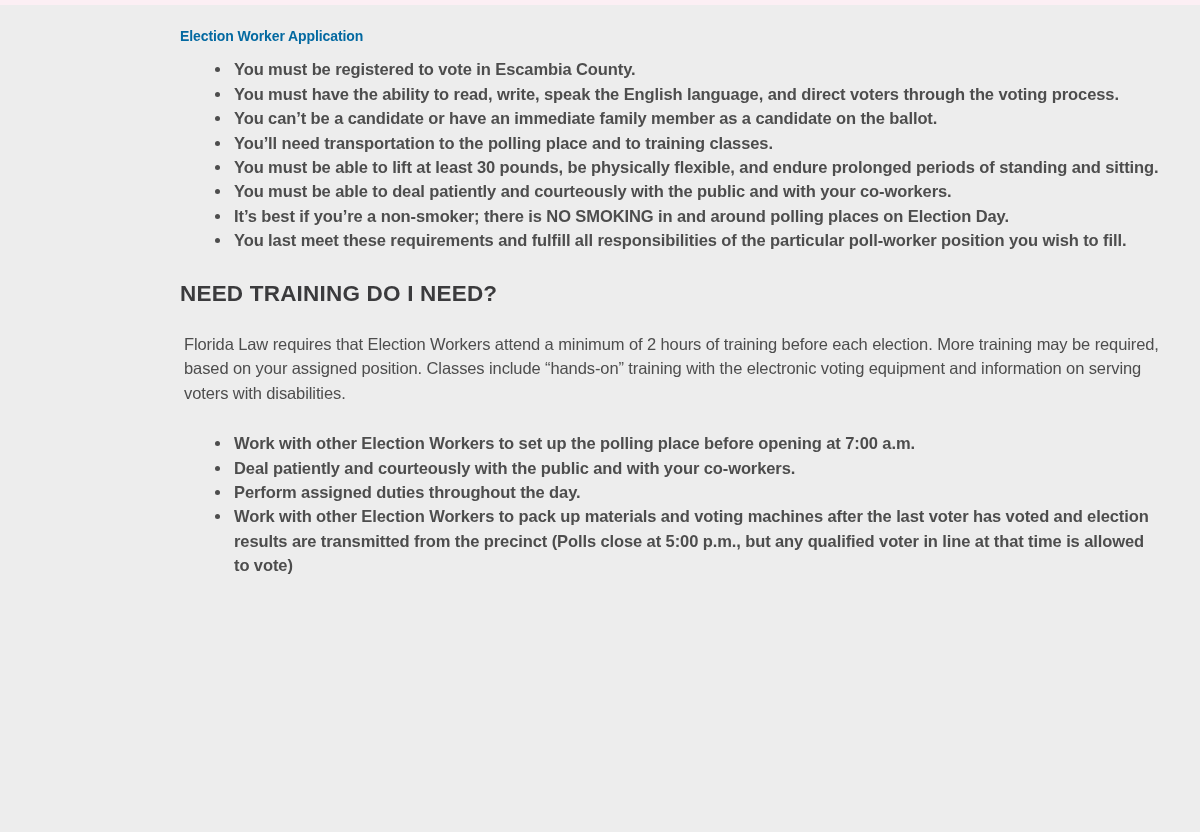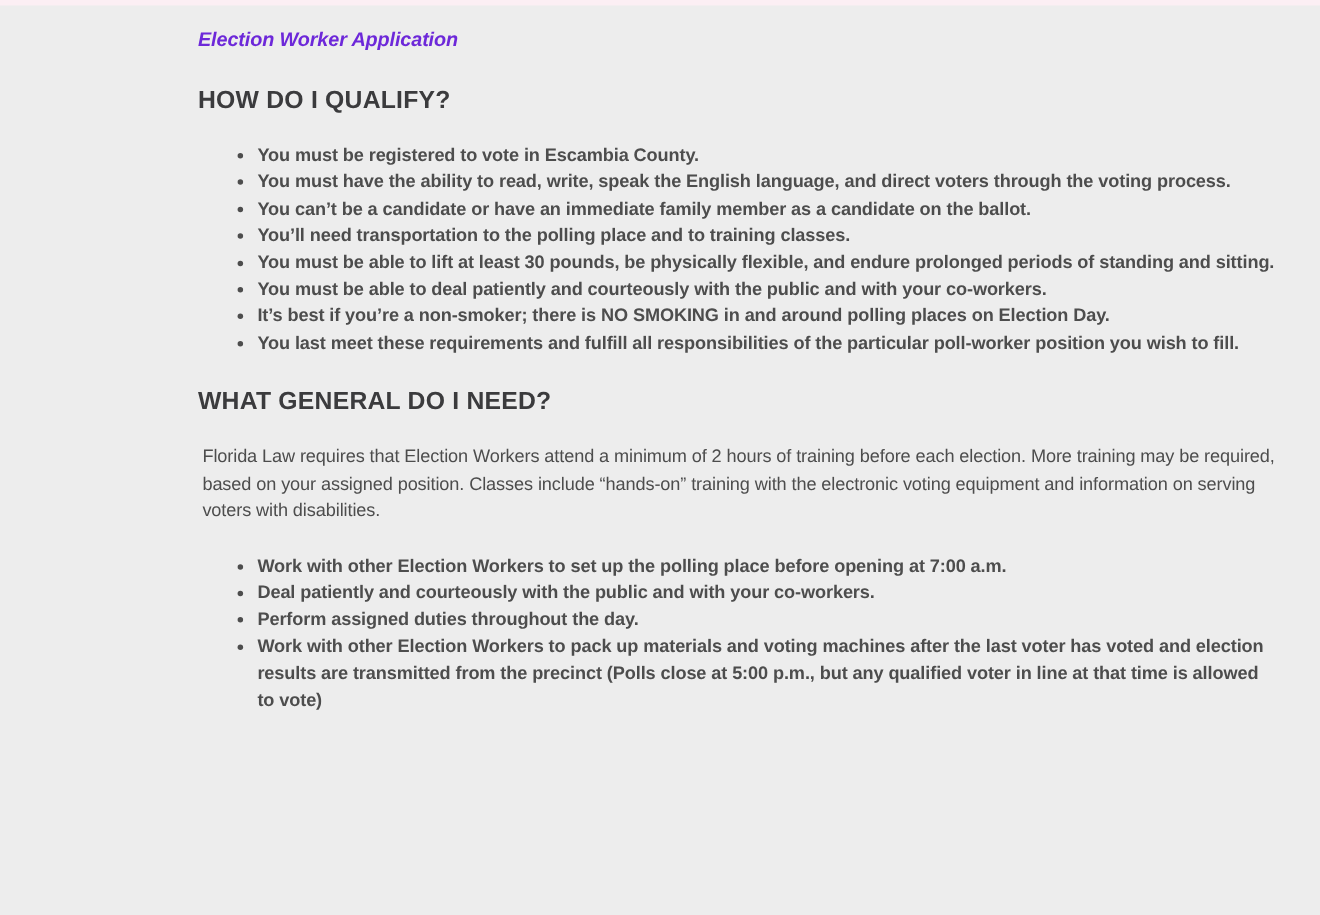--- a/index.html
+++ b/index.html
@@ -25,26 +25,25 @@
     width: 980px;
     padding-top: 18px;
     font-size: 16.5px;
     line-height: 1.48;
     letter-spacing: -0.1px;
   }
   .link-row {
     margin: 0 0 10px 0;
   }
   .doc-link {
-    color: #6d28d9;
+    color: #0369a1;
     font-weight: 700;
-    font-size: 18px;
+    font-size: 14px;
     text-decoration: none;
     cursor: pointer;
-    font-style: italic;
   }
   h2.section-heading {
     color: #3B3B3D;
     font-size: 22.5px;
     font-weight: 700;
     letter-spacing: 0.2px;
     margin: 26px 0 24px 0;
     line-height: 1.3;
   }
   ul.bullet-list {
@@ -63,35 +62,34 @@
 </style>
 </head>
 <body>
 
 <div class="top-strip"></div>
 
 <div class="content">
 
   <p class="link-row"><a class="doc-link">Election Worker Application</a></p>
 
-  <h2 class="section-heading">HOW DO I QUALIFY?</h2>
 
   <ul class="bullet-list">
     <li>You must be registered to vote in Escambia County.</li>
     <li>You must have the ability to read, write, speak the English language, and direct voters through the voting process.</li>
     <li>You can’t be a candidate or have an immediate family member as a candidate on the ballot.</li>
     <li>You’ll need transportation to the polling place and to training classes.</li>
     <li>You must be able to lift at least 30 pounds, be physically flexible, and endure prolonged periods of standing and sitting.</li>
     <li>You must be able to deal patiently and courteously with the public and with your co-workers.</li>
     <li>It’s best if you’re a non-smoker; there is NO SMOKING in and around polling places on Election Day.</li>
     <li>You last meet these requirements and fulfill all responsibilities of the particular poll-worker position you wish to fill.</li>
   </ul>
 
 
-  <h2 class="section-heading">WHAT GENERAL DO I NEED?</h2>
+  <h2 class="section-heading">NEED TRAINING DO I NEED?</h2>
 
   <p class="body-para">Florida Law requires that Election Workers attend a minimum of 2 hours of training before each election. More training may be required, based on your assigned position. Classes include “hands-on” training with the electronic voting equipment and information on serving voters with disabilities.</p>
 
 
   <ul class="bullet-list">
     <li>Work with other Election Workers to set up the polling place before opening at 7:00 a.m.</li>
     <li>Deal patiently and courteously with the public and with your co-workers.</li>
     <li>Perform assigned duties throughout the day.</li>
     <li>Work with other Election Workers to pack up materials and voting machines after the last voter has voted and election results are transmitted from the precinct (Polls close at 5:00 p.m., but any qualified voter in line at that time is allowed to vote)</li>
   </ul>

